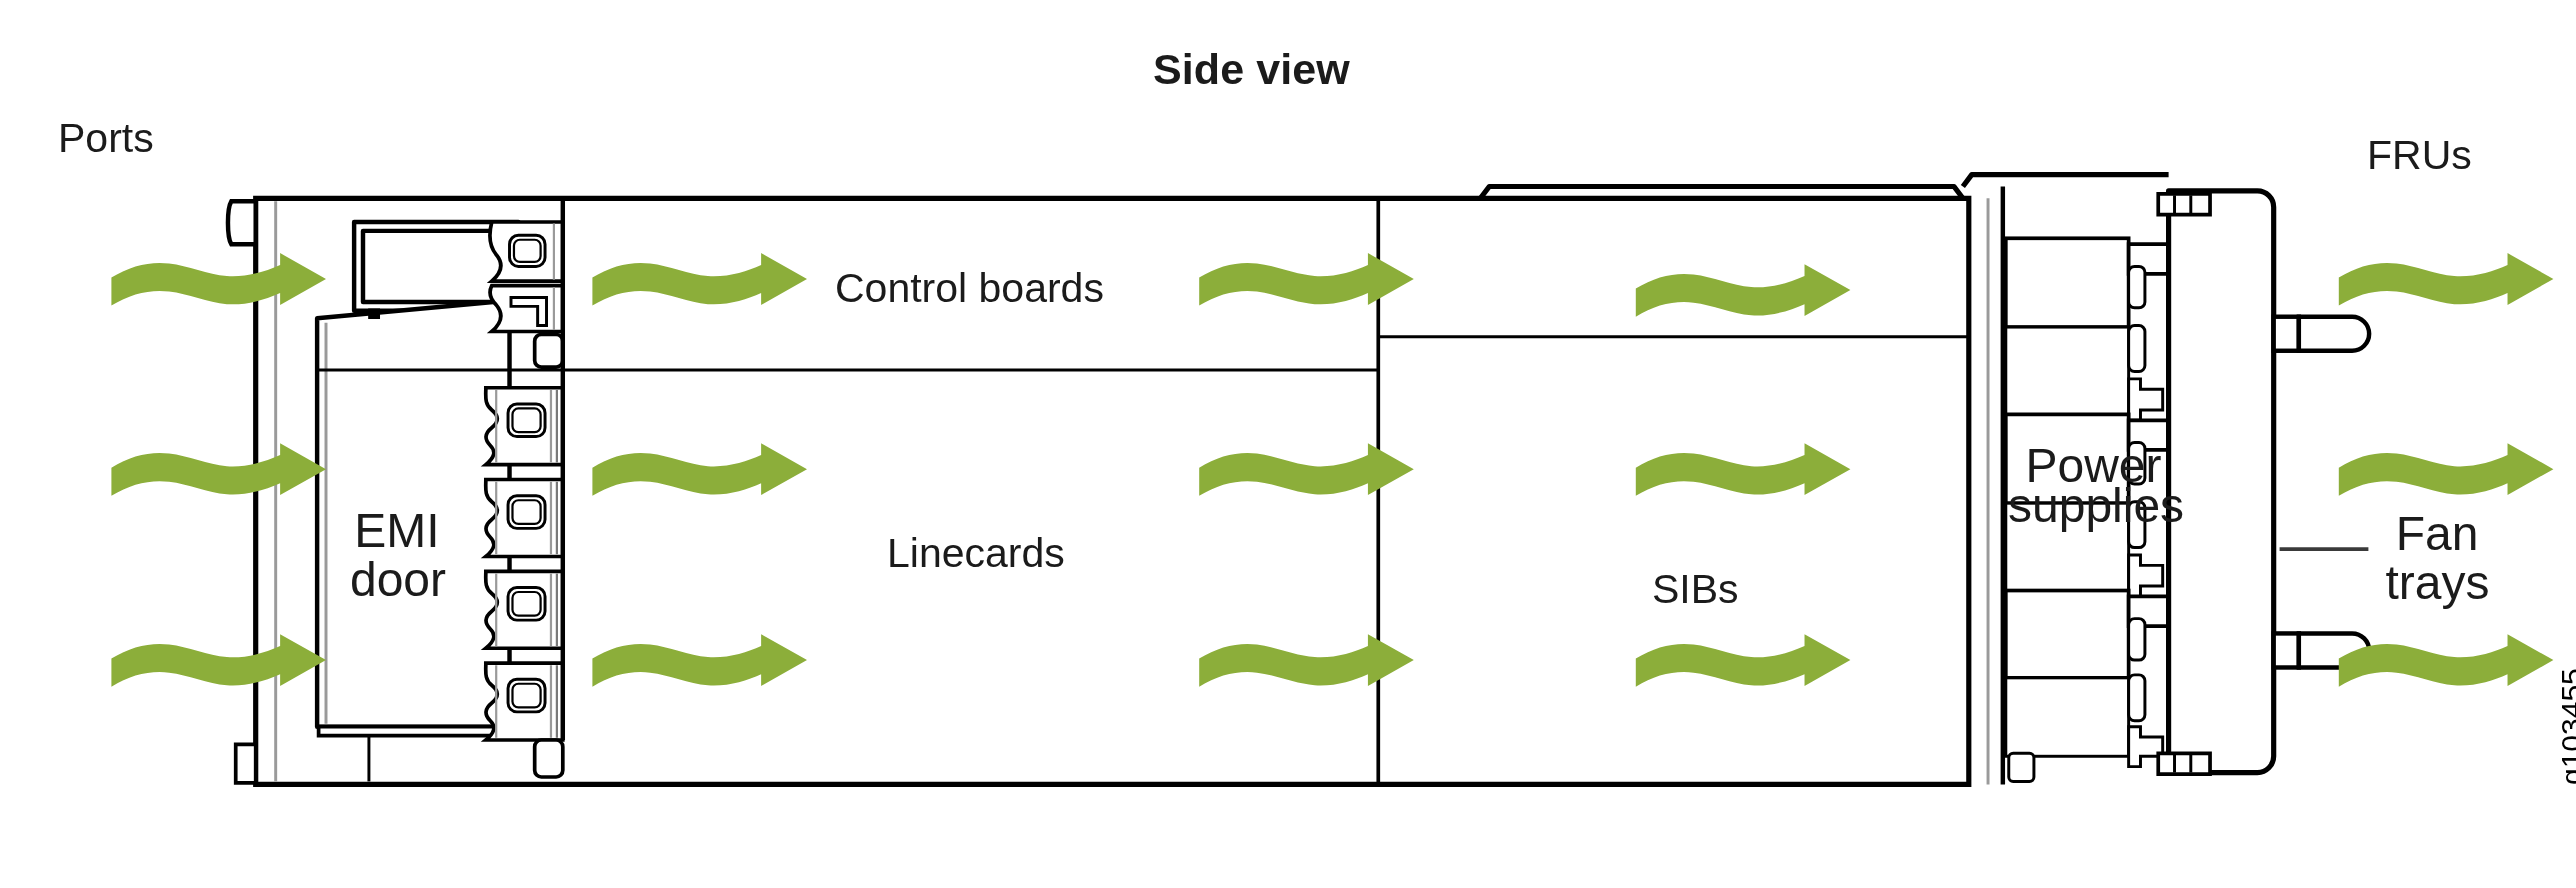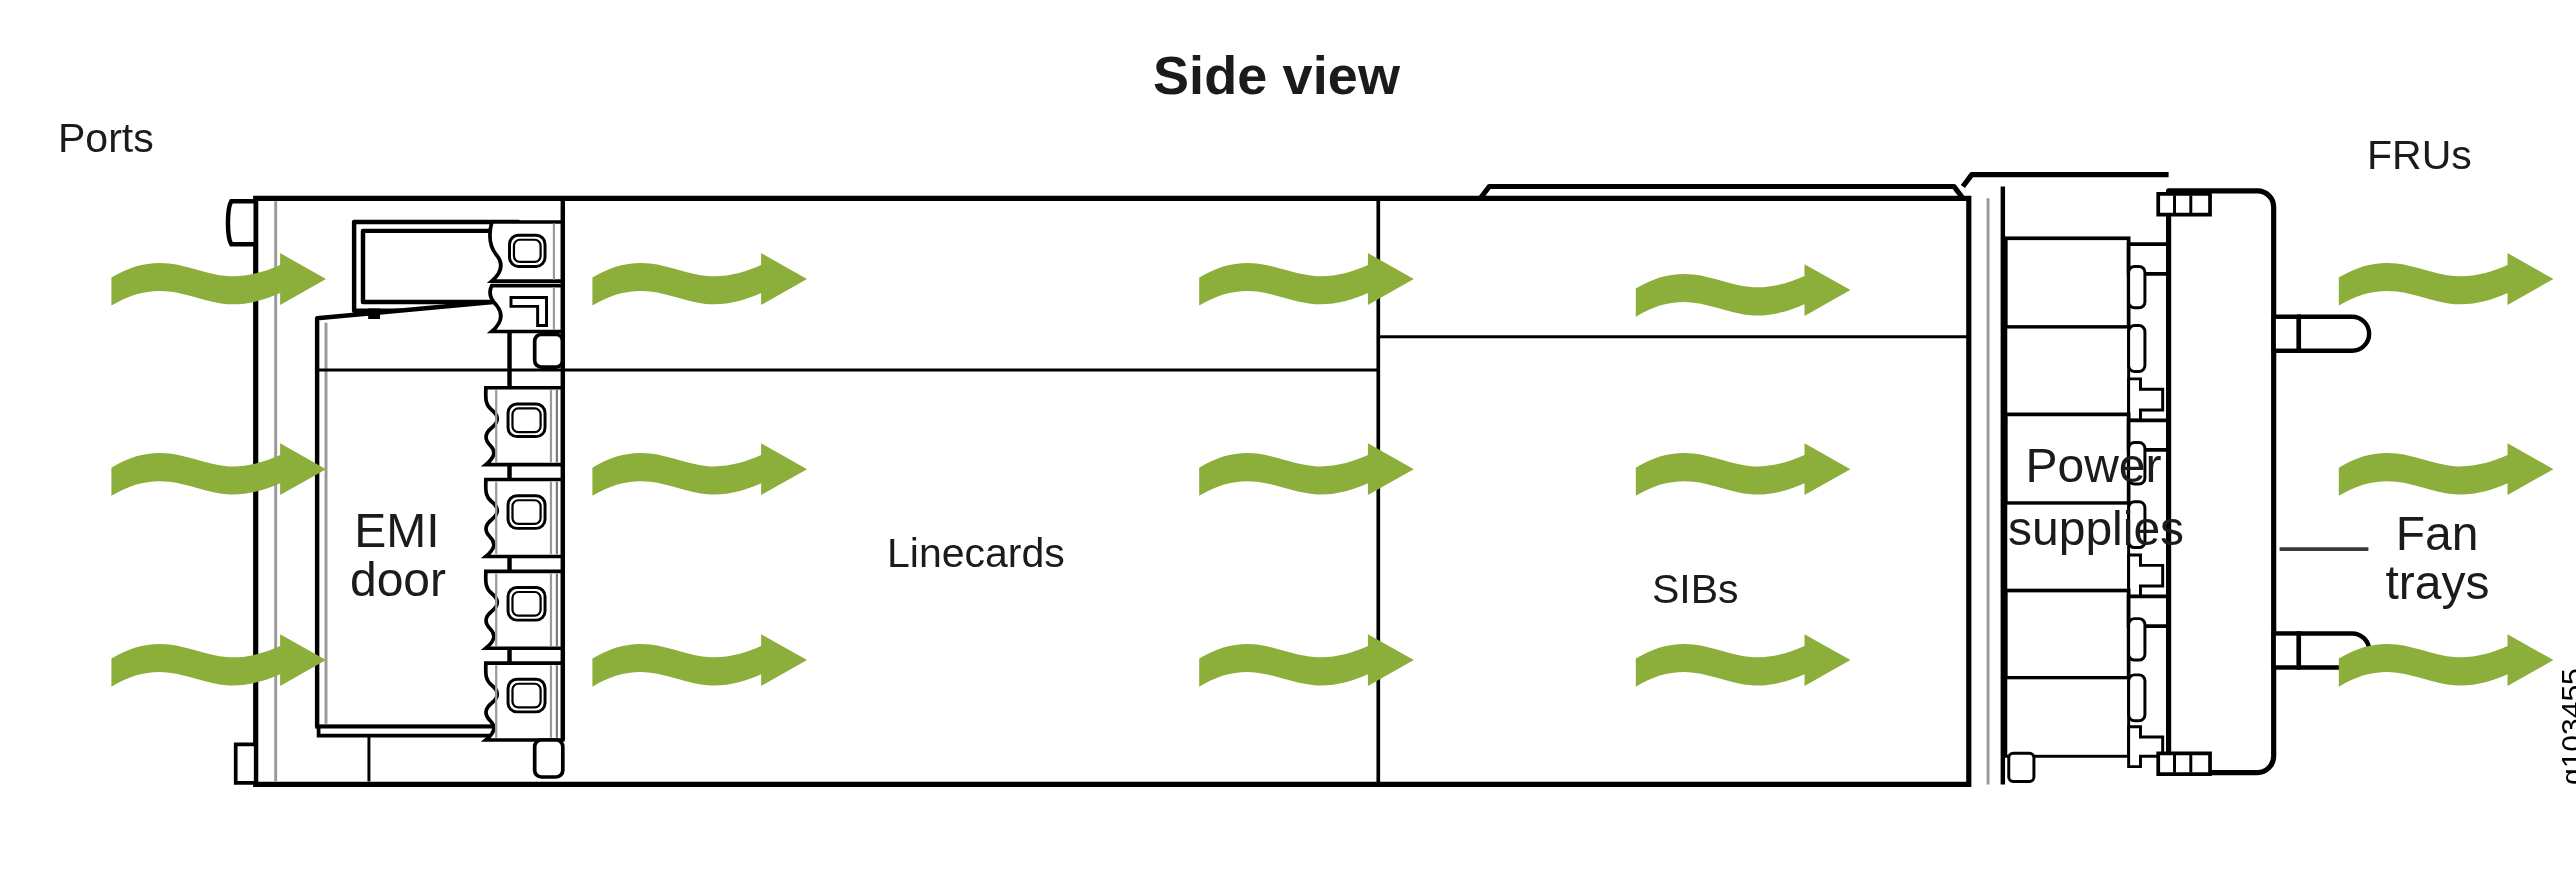--- a/index.html
+++ b/index.html
@@ -28,21 +28,21 @@
     height: 888px;
   }
   .lbl {
     position: absolute;
     color: #1b1b1b;
     font-family: "Liberation Sans", sans-serif;
     white-space: pre;
     line-height: 1.08;
   }
   .lbl-title {
-    font-size: 54px;
+    font-size: 43px;
     font-weight: 700;
     letter-spacing: 0.1px;
   }
   .lbl-side {
     font-size: 41px;
     font-weight: 400;
   }
   .lbl-inner {
     font-size: 41px;
     font-weight: 400;
@@ -248,31 +248,32 @@
       <use href="#wavy-arrow" x="3160" y="890"></use>
     </g>
   </svg>
 
   <div class="lbl lbl-title" style="left:1153px; top:46px;">Side view</div>
 
   <div class="lbl lbl-side" style="left:58px; top:116px;">Ports</div>
 
   <div class="lbl lbl-side" style="left:2367px; top:133px;">FRUs</div>
 
+  <div class="lbl lbl-inner" style="left:835px; top:266px;">Control boards</div>
 
 
   <div class="lbl lbl-inner" style="left:887px; top:531px;">Linecards</div>
 
   <div class="lbl lbl-inner" style="left:1652px; top:531px;margin-top:36px;">SIBs</div>
 
   <div class="lbl lbl-two" style="left:345px; top:505px; width:104px;">EMI</div>
   <div class="lbl lbl-two" style="left:335px; top:554px; width:126px;text-align:center;">door</div>
 
   <div class="lbl lbl-two" style="left:2021px; top:440px; width:145px;">Power</div>
-  <div class="lbl lbl-two" style="left:2008px; top:503px; width:170px;">supplies</div>
+  <div class="lbl lbl-two" style="left:2008px; top:480px; width:170px;">supplies</div>
 
   <div class="lbl lbl-two" style="left:2378px; top:508px; width:118px;">Fan</div>
   <div class="lbl lbl-two" style="left:2367px; top:557px; width:141px;">trays</div>
 
   <div class="figid" style="left:2555px; top:785px;">g103455</div>
 
 </div>
 
 
 </body></html>

